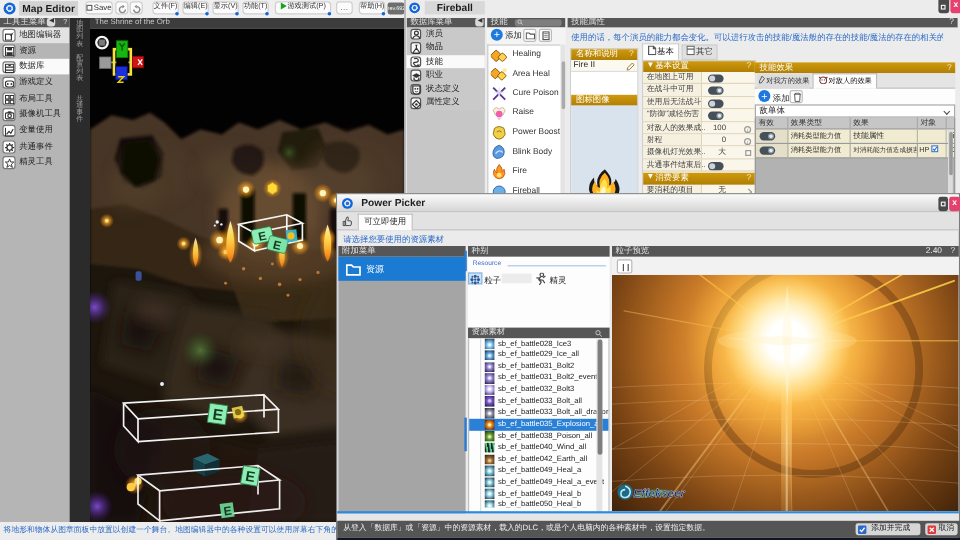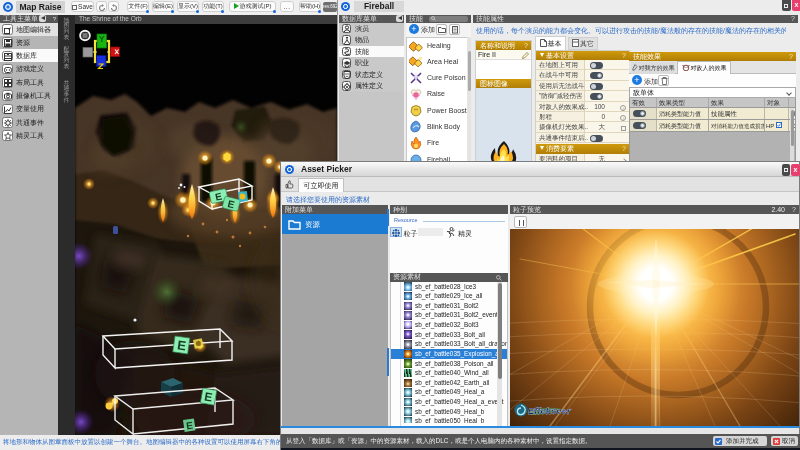--- a/index.html
+++ b/index.html
@@ -33,21 +33,21 @@
 .arow { height:9.63px; position:relative; font-size:6.4px; color:#222; line-height:9.7px; padding-left:24px; white-space:nowrap; overflow:hidden; }
 .arow.sel { background:#2a7fd6; color:#fff; }
 .thm { position:absolute; left:12.5px; top:0.8px; width:8.5px; height:8.5px; background:#1a1a22; }
 </style>
 </head>
 <body>
 <div id="stage">
 
 <div class="abs" id="metoolbar" style="left:0;top:0;width:337px;height:14px;background:#efefef;">
   <div class="abs" style="left:3px;top:2px;width:10px;height:10px;border-radius:50%;background:radial-gradient(circle at 50% 50%, #2a70d8 0 18%, #cfe6ff 26% 38%, #1565d8 44% 72%, #0b4aa8 76%);"></div>
-  <div class="abs" style="left:16px;top:1px;width:49px;height:12px;background:#d2d2d2;color:#1c1c1c;font-weight:bold;font-size:8.5px;text-align:center;line-height:12px;">Map Raise</div>
+  <div class="abs" style="left:16px;top:1px;width:49px;height:12px;background:#d2d2d2;color:#1c1c1c;font-weight:bold;font-size:8.5px;text-align:center;line-height:12px;">Map Editor</div>
   <div class="tbtn" style="left:71px;width:23px;"><span style="display:inline-block;width:5px;height:5px;border:1px solid #666;vertical-align:-1px;margin-right:1px;"></span>Save</div>
   <div class="tbtn" style="left:96px;width:11px;"><svg width="8" height="8" viewBox="0 0 8 8" style="margin-top:1.5px;">
           <path d="M6.5,4 A2.5,2.5 0 1 1 4,1.5" fill="none" stroke="#888" stroke-width="1.2"></path>
           <path d="M4,0 L6,1.5 L4,3 Z" fill="#888"></path>
         </svg></div>
   <div class="tbtn" style="left:108px;width:11px;"><svg width="8" height="8" viewBox="0 0 8 8" style="margin-top:1.5px;">
           <path d="M1.5,4 A2.5,2.5 0 1 0 4,1.5" fill="none" stroke="#888" stroke-width="1.2"></path>
           <path d="M4,0 L2,1.5 L4,3 Z" fill="#888"></path>
         </svg></div>
   <div class="tbtn" style="left:127px;width:22px;font-size:6px;">文件(F)<span class="bluedot"></span></div>
@@ -603,21 +603,21 @@
             </div>
       </div>
     </div>
   </div>
 </div>
 
 <div class="abs" id="apwin" style="left:280px;top:161px;width:520px;height:289px;background:#ebebeb;border:1px solid #7b7b7b;border-bottom:none;">
 
   <div class="abs" style="left:0;top:0;width:518px;height:15px;background:linear-gradient(#fafafa,#d6d6d6);border-bottom:1px solid #bbb;"></div>
   <div class="abs" style="left:4px;top:3px;width:9px;height:9px;border-radius:50%;background:radial-gradient(circle at 50% 50%, #2a70d8 0 18%, #cfe6ff 26% 38%, #1565d8 44% 72%, #0b4aa8 76%);"></div>
-  <div class="abs" style="left:20px;top:2px;font-weight:bold;font-size:8.5px;color:#1c1c1c;">Asset Picker</div>
+  <div class="abs" style="left:20px;top:2px;font-weight:bold;font-size:8.5px;color:#1c1c1c;">Power Picker</div>
   <div class="abs" style="left:501px;top:2px;width:8px;height:12px;background:#4a4a4a;border-radius:2px;">
         <span style="position:absolute;left:1.5px;top:4px;width:4px;height:4px;border:1px solid #eee;"></span>
       </div>
   <div class="abs" style="left:510px;top:2px;width:9px;height:12px;background:#e8406e;border-radius:2px;color:#fff;font-size:7px;font-weight:bold;text-align:center;line-height:11px;">x</div>
 
   <div class="abs" style="left:0;top:15px;width:518px;height:15px;background:#e2e2e2;border-bottom:1px solid #c6c6c6;">
     <svg width="9" height="9" style="position:absolute;left:4px;top:3px;">
           <path d="M1,4.5 L2.5,4.5 L2.5,8 L1,8 Z M3,8 L6.5,8 Q7.8,8 7.8,6.8 L7.8,5 Q7.8,4 6.8,4 L4.8,4 L5.3,1.8 Q5.4,0.8 4.5,0.8 L4.2,0.8 L3,3.5 Z" fill="none" stroke="#444" stroke-width="0.8"></path>
         </svg>
     <span class="abs" style="left:17px;top:1px;width:46px;height:14px;background:#fdfdfd;border:1px solid #c0c0c0;border-bottom:none;font-size:7px;line-height:13px;text-align:center;color:#222;">可立即使用</span>

